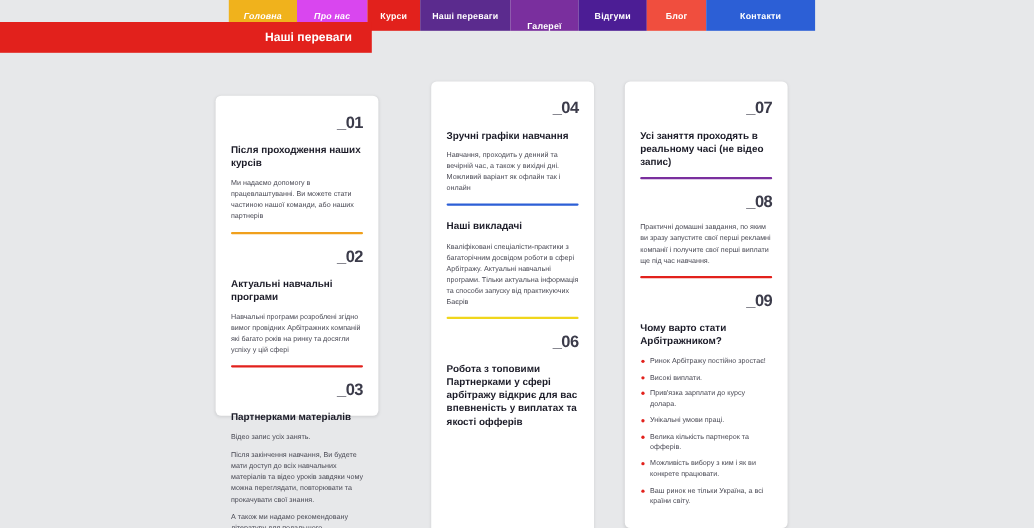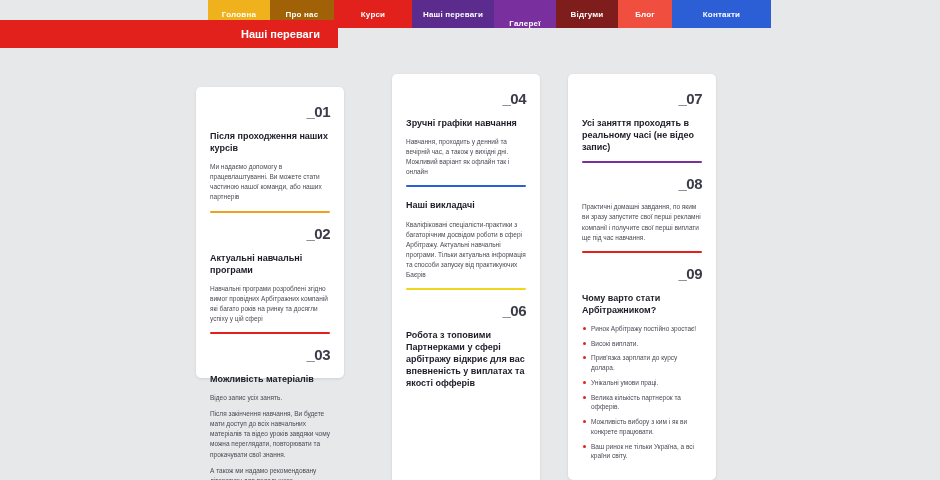--- a/index.html
+++ b/index.html
@@ -115,36 +115,36 @@
     border-radius: 50%;
     background: #e2211c;
   }
 </style>
 </head>
 <body>
 
 <div id="page">
 
   <div id="nav">
-    <div class="nav-item" style="background: rgb(240, 178, 28); width: 62px;">
+    <div class="nav-item" style="background: rgb(240, 178, 28); width: 62px; font-style: italic;">
       <span>Головна</span>
     </div>
-    <div class="nav-item" style="background: #a16207; width: 64px;">
+    <div class="nav-item" style="background: #d946ef; width: 64px; font-style: italic;">
       <span>Про нас</span>
     </div>
-    <div class="nav-item" style="background: rgb(226, 33, 28); width: 78px;">
+    <div class="nav-item" style="background: rgb(226, 33, 28); width: 48px;">
       <span>Курси</span>
     </div>
     <div class="nav-item" style="background: rgb(91, 43, 142); width: 82px;">
       <span>Наші переваги</span>
     </div>
     <div class="nav-item" style="background: rgb(122, 47, 158); width: 62px; align-items: flex-end;">
       <span>Галереї</span>
     </div>
-    <div class="nav-item" style="background: #7f1d1d; width: 62px;">
+    <div class="nav-item" style="background: #4c1d95; width: 62px;">
       <span>Відгуми</span>
     </div>
     <div class="nav-item" style="background: rgb(240, 78, 62); width: 54px; justify-content: center;">
       <span>Блог</span>
     </div>
     <div class="nav-item" style="background: rgb(44, 95, 214); width: 99px;">
       <span>Контакти</span>
     </div>
   </div>
 
@@ -157,21 +157,21 @@
     <div class="card-title">Після проходження наших курсів</div>
     <div class="card-body">Ми надаємо допомогу в працевлаштуванні. Ви можете стати частиною нашої команди, або наших партнерів</div>
     <div class="rule" style="background:#f0a01c"></div>
 
     <div class="num">_02</div>
     <div class="card-title">Актуальні навчальні програми</div>
     <div class="card-body">Навчальні програми розроблені згідно вимог провідних Арбітражних компаній які багато років на ринку та досягли успіху у цій сфері</div>
     <div class="rule" style="background:#e2211c"></div>
 
     <div class="num">_03</div>
-    <div class="card-title">Можливість матеріалів</div>
+    <div class="card-title">Партнерками матеріалів</div>
     <div class="card-body gap">Відео запис усіх занять.</div>
     <div class="card-body gap">Після закінчення навчання, Ви будете мати доступ до всіх навчальних матеріалів та відео уроків завдяки чому можна переглядати, повторювати та прокачувати свої знання.</div>
     <div class="card-body">А також ми надамо рекомендовану літературу для подальшого самонавчання.</div>
   </div>
 
   <div class="col" id="col2">
     <div class="num">_04</div>
     <div class="card-title">Зручні графіки навчання</div>
     <div class="card-body">Навчання, проходить у денний та вечірній час, а також у вихідні дні. Можливий варіант як офлайн так і онлайн</div>
     <div class="rule" style="background:#2c5fd6"></div>

